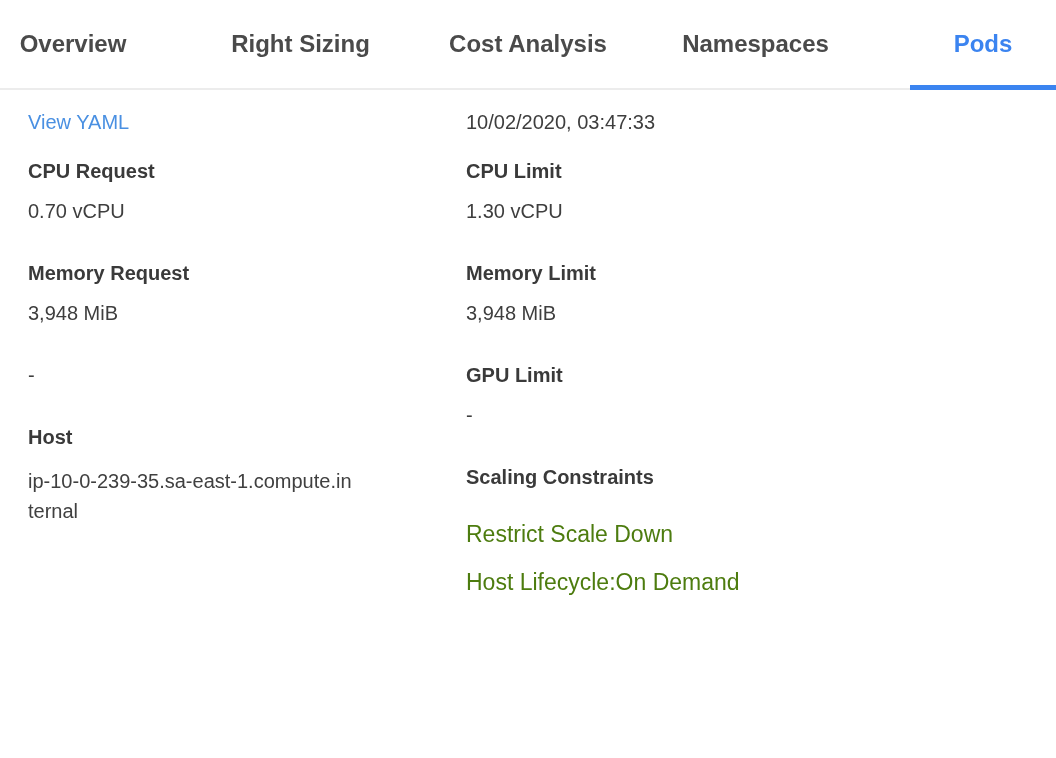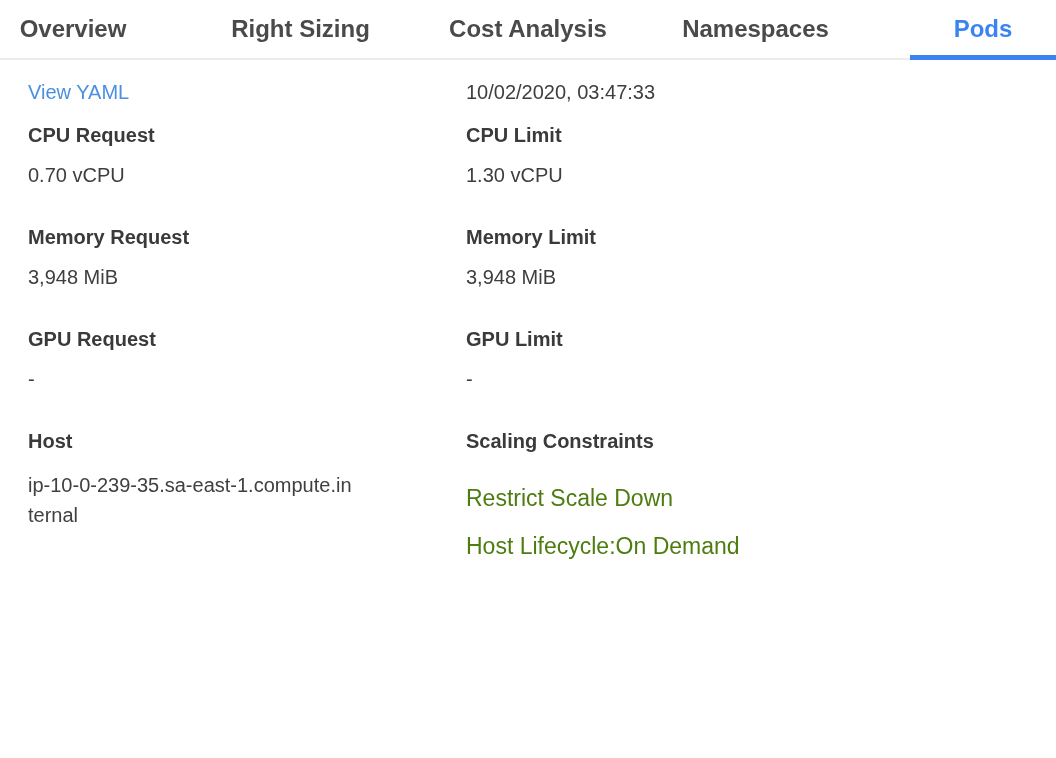--- a/index.html
+++ b/index.html
@@ -8,21 +8,21 @@
     width: 1056px; height: 758px;
     font-family: "Liberation Sans", "DejaVu Sans", sans-serif;
     color: #3e3e3e;
     overflow: hidden;
   }
 
   
   .tab-bar {
     display: flex;
     justify-content: space-between;
-    height: 60px;
+    height: 90px;
     border-bottom: 2px solid #ececec;
     background: #ffffff;
   }
   .tab {
     width: 146px;
     display: flex;
     align-items: center;
     justify-content: center;
     font-size: 24px;
     font-weight: 600;
@@ -50,21 +50,21 @@
   .col { display: block; }
 
   .link {
     color: #4a90e2;
     font-size: 20px;
     line-height: 23px;
     text-decoration: none;
     cursor: pointer;
     display: inline-block;
   }
-  .top-row { margin-bottom: 20px; }
+  .top-row { margin-bottom: 26px; }
   .timestamp { font-size: 20px; line-height: 23px; color: #3e3e3e; }
 
   .field { margin-bottom: 40px; }
   .field-label {
     font-size: 20px;
     line-height: 22px;
     font-weight: 700;
     color: #3a3a3a;
     margin-bottom: 18px;
   }
@@ -121,21 +121,20 @@
         <div class="field-label">CPU Request</div>
         <div class="field-value">0.70 vCPU</div>
       </div>
 
       <div class="field">
         <div class="field-label">Memory Request</div>
         <div class="field-value">3,948 MiB</div>
       </div>
 
       <div class="field">
-        <div class="field-label">GPU Request</div>
         <div class="field-value">-</div>
       </div>
 
       <div class="field">
         <div class="field-label">Host</div>
         <div class="field-value link-value">ip-10-0-239-35.sa-east-1.compute.internal</div>
       </div>
     </div>
 
     <div class="col col-right">

